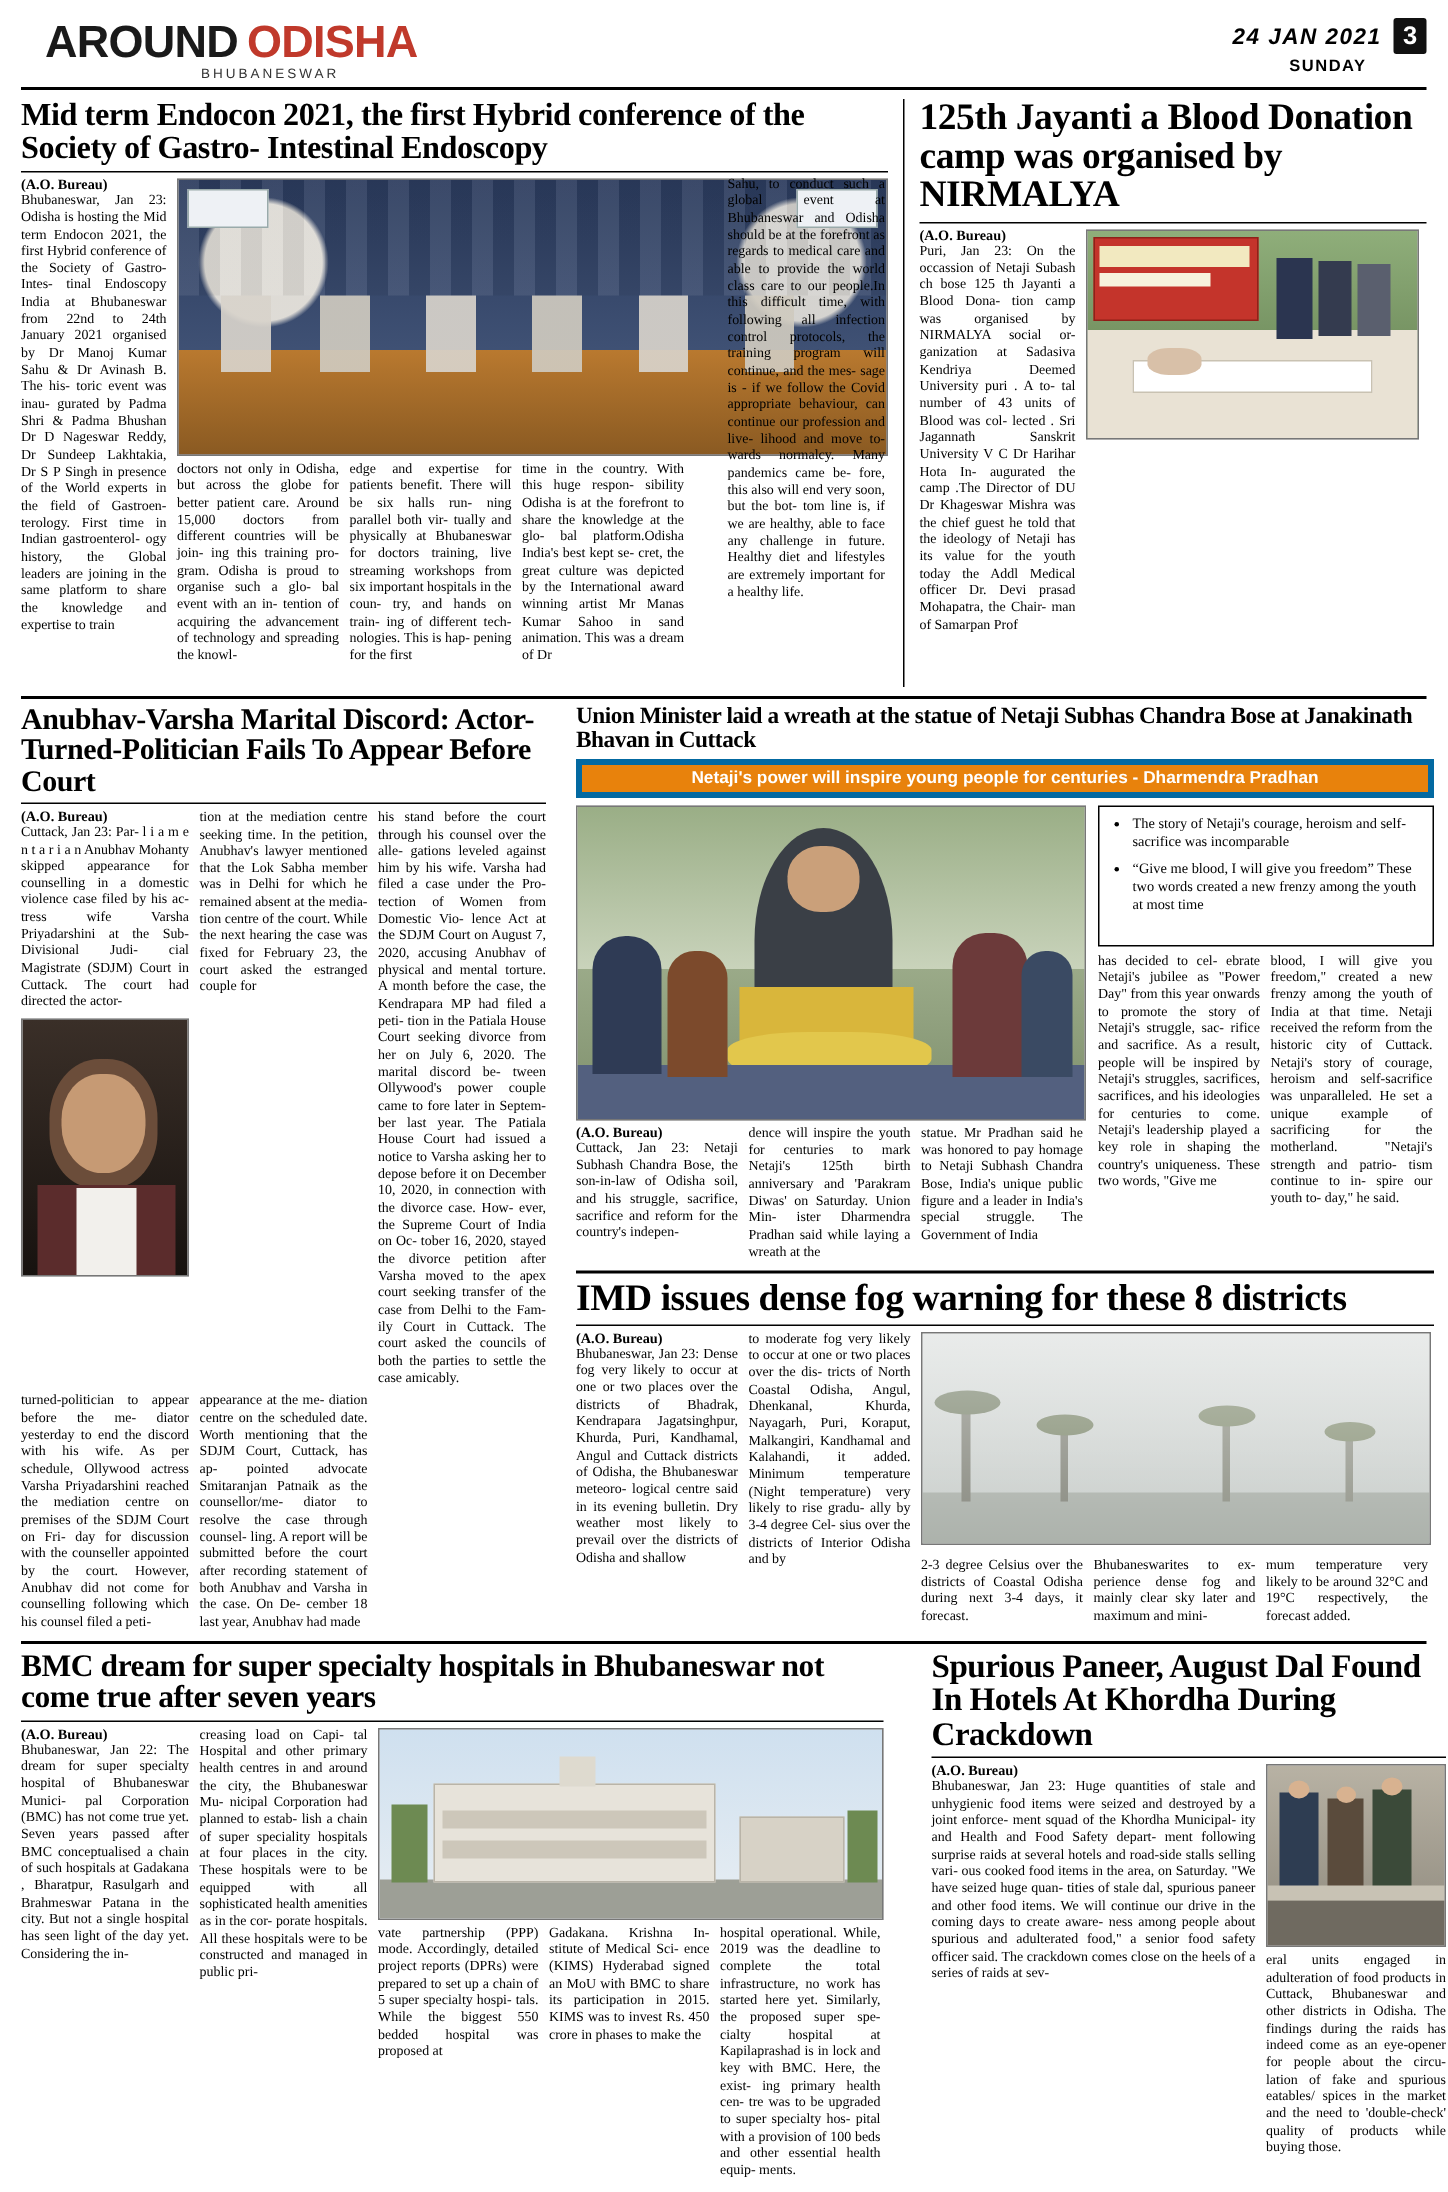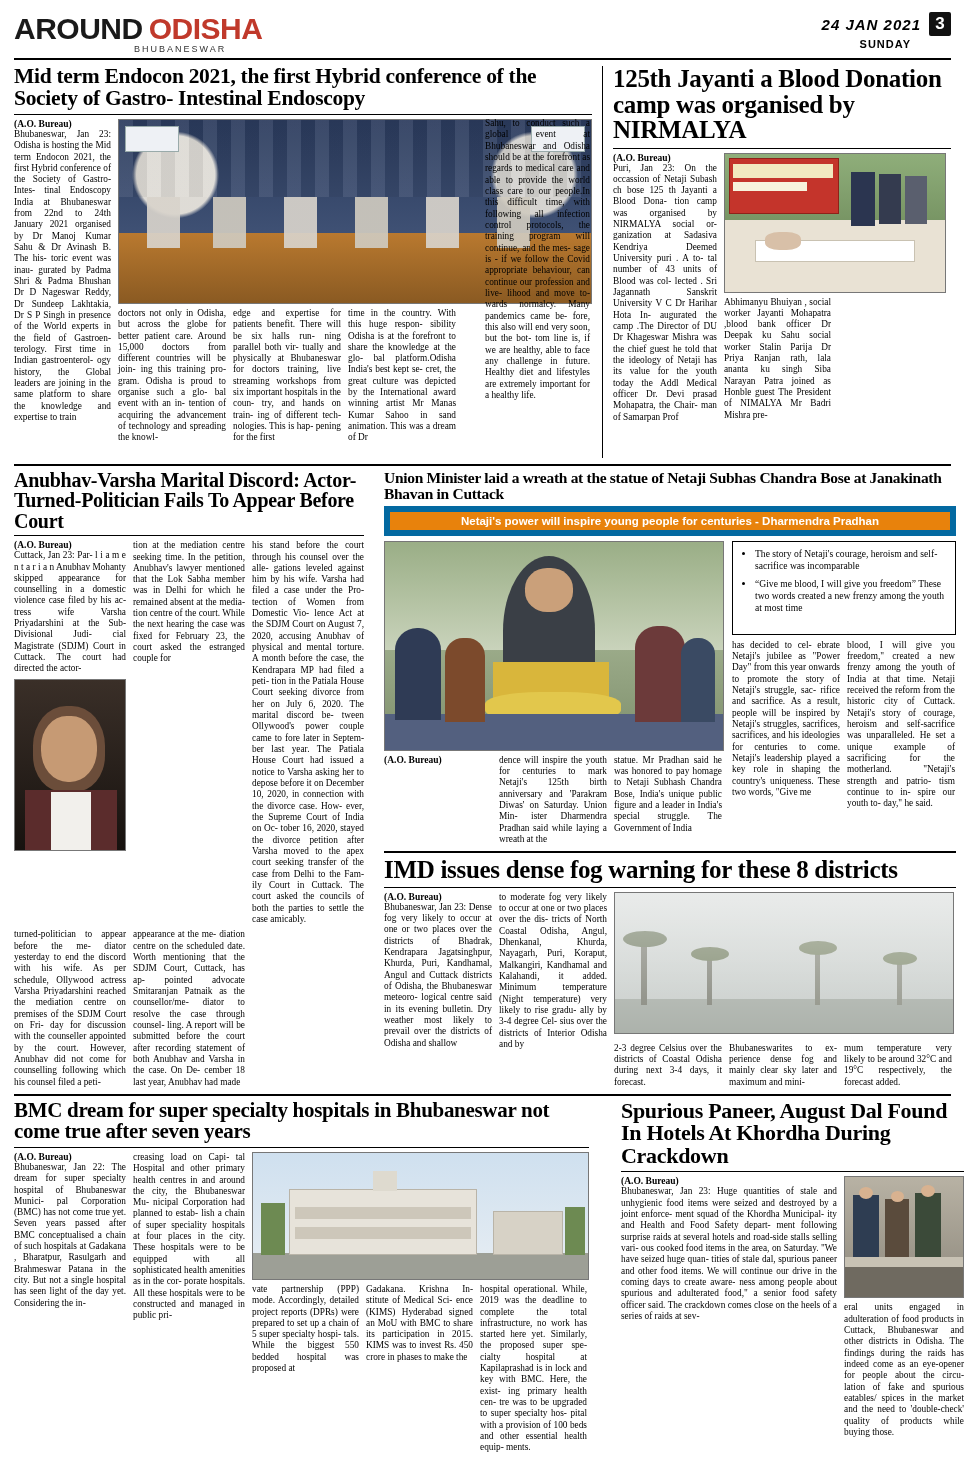--- a/index.html
+++ b/index.html
@@ -15,21 +15,21 @@
   }
   .page { width: 965px; height: 1461px; padding: 12px 14px 10px 14px; position: relative; }
 
   
   .masthead {
     display: flex; align-items: flex-start; justify-content: space-between;
     border-bottom: 2px solid #000; padding-bottom: 4px; margin-bottom: 6px;
     position: relative;
   }
   .logo-wrap { display: flex; flex-direction: column; }
-  .logo-line { display: flex; align-items: flex-end; }
+  .logo-line { display: flex; align-items: flex-end; margin-left: 16px; }
   .logo-around {
     font-family: "Liberation Sans", sans-serif;
     font-weight: bold; font-size: 30px; letter-spacing: -0.5px; color:#1a1a1a;
   }
   .logo-odisha {
     font-family: "Liberation Sans", sans-serif;
     font-weight: bold; font-size: 30px; letter-spacing: -0.5px; color:#c0392b; margin-left:6px;
   }
   .logo-sub {
     font-family: "Liberation Sans", sans-serif;
@@ -69,21 +69,21 @@
   .top-right { width: 343px; }
 
   .divider-v { width:1px; background:#000; }
 
   .hr2 { border-top:2px solid #000; margin:6px 0 4px 0; }
   .hr1 { border-top:1px solid #000; margin:5px 0 4px 0; }
 
   .band {
     background:#e8820c; color:#fff; font-family:"Liberation Sans", sans-serif;
     font-weight:bold; font-size:11.5px; text-align:center; padding:3px 4px;
-    border:6px solid #0369a1;
+    border:4px solid #0369a1;
   }
   .bullets { font-size:9.6px; line-height:1.25; }
   .bullets li { margin-bottom:6px; }
 </style>
 </head>
 <body>
 
 <div class="page">
 
   <div class="masthead">
@@ -162,21 +162,20 @@
             <div style="position:absolute; left:4px; top:4px; width:110px; height:56px; background:#c4342b; border:1px solid #8f2119;"></div>
             <div style="position:absolute; left:8px; top:10px; width:100px; height:14px; background:#f2e9c0;"></div>
             <div style="position:absolute; left:8px; top:28px; width:74px; height:9px; background:#f7f2dc;"></div>
             <div style="position:absolute; left:126px; top:18px; width:24px; height:54px; background:#2b3550;"></div>
             <div style="position:absolute; left:154px; top:20px; width:22px; height:50px; background:#343b4f;"></div>
             <div style="position:absolute; left:180px; top:22px; width:22px; height:48px; background:#5a5f6e;"></div>
             <div style="position:absolute; left:30px; top:86px; width:160px; height:22px; background:#ffffff; border:1px solid #c9c2b2;"></div>
             <div style="position:absolute; left:40px; top:78px; width:36px; height:18px; background:#d8c0a8; border-radius:40%;"></div>
           </div>
           <div style="display:flex; gap:7px; margin-top:4px;">
-            <div style="width:107px;" class="body-text">Abhimanyu Bhuiyan , social worker Jayanti Mohapatra ,blood bank officer Dr Deepak ku Sahu social worker Stalin Parija Dr Priya Ranjan rath, lala ananta ku singh Siba Narayan Patra joined as Honble guest The President of NIMALYA Mr Badri Mishra pre-</div>
           </div>
         </div>
       </div>
     </div>
   </div>
 
   <div class="hr2"></div>
 
   <div style="display:flex; gap:10px;">
 
@@ -225,20 +224,21 @@
             <div style="position:absolute; left:100px; top:150px; width:136px; height:30px; background:#e2c74c; border-radius:40%;"></div>
             <div style="position:absolute; left:0; bottom:0; width:100%; height:36px; background:#53607f;"></div>
             <div style="position:absolute; left:10px; top:86px; width:46px; height:92px; background:#2f3b55; border-radius:22px 22px 0 0;"></div>
             <div style="position:absolute; left:250px; top:84px; width:50px; height:96px; background:#6c3a3a; border-radius:22px 22px 0 0;"></div>
             <div style="position:absolute; left:60px; top:96px; width:40px; height:84px; background:#7c4a2c; border-radius:18px 18px 0 0;"></div>
             <div style="position:absolute; right:8px; top:96px; width:34px; height:84px; background:#3a4a63; border-radius:16px 16px 0 0;"></div>
           </div>
           <div style="display:flex; gap:7px; margin-top:4px;">
             <div style="width:108px;">
               <div class="byline">(A.O. Bureau)</div>
+              <div class="body-text">Cuttack, Jan 23: Netaji Subhash Chandra Bose, the son-in-law of Odisha soil, and his struggle, sacrifice, sacrifice and reform for the country's indepen-</div>
             </div>
             <div style="width:108px;" class="body-text">dence will inspire the youth for centuries to mark Netaji's 125th birth anniversary and 'Parakram Diwas' on Saturday. Union Min- ister Dharmendra Pradhan said while laying a wreath at the</div>
             <div style="width:108px;" class="body-text">statue. Mr Pradhan said he was honored to pay homage to Netaji Subhash Chandra Bose, India's unique public figure and a leader in India's special struggle. The Government of India</div>
           </div>
         </div>
         <div style="width:224px;">
           <div class="box" style="padding:6px 8px 2px 8px; min-height:94px;">
             <ul class="bullets" style="margin:0; padding-left:14px;">
               <li>The story of Netaji's courage, heroism and self-sacrifice was incomparable</li>
               <li>“Give me blood, I will give you freedom” These two words created a new frenzy among the youth at most time</li>

